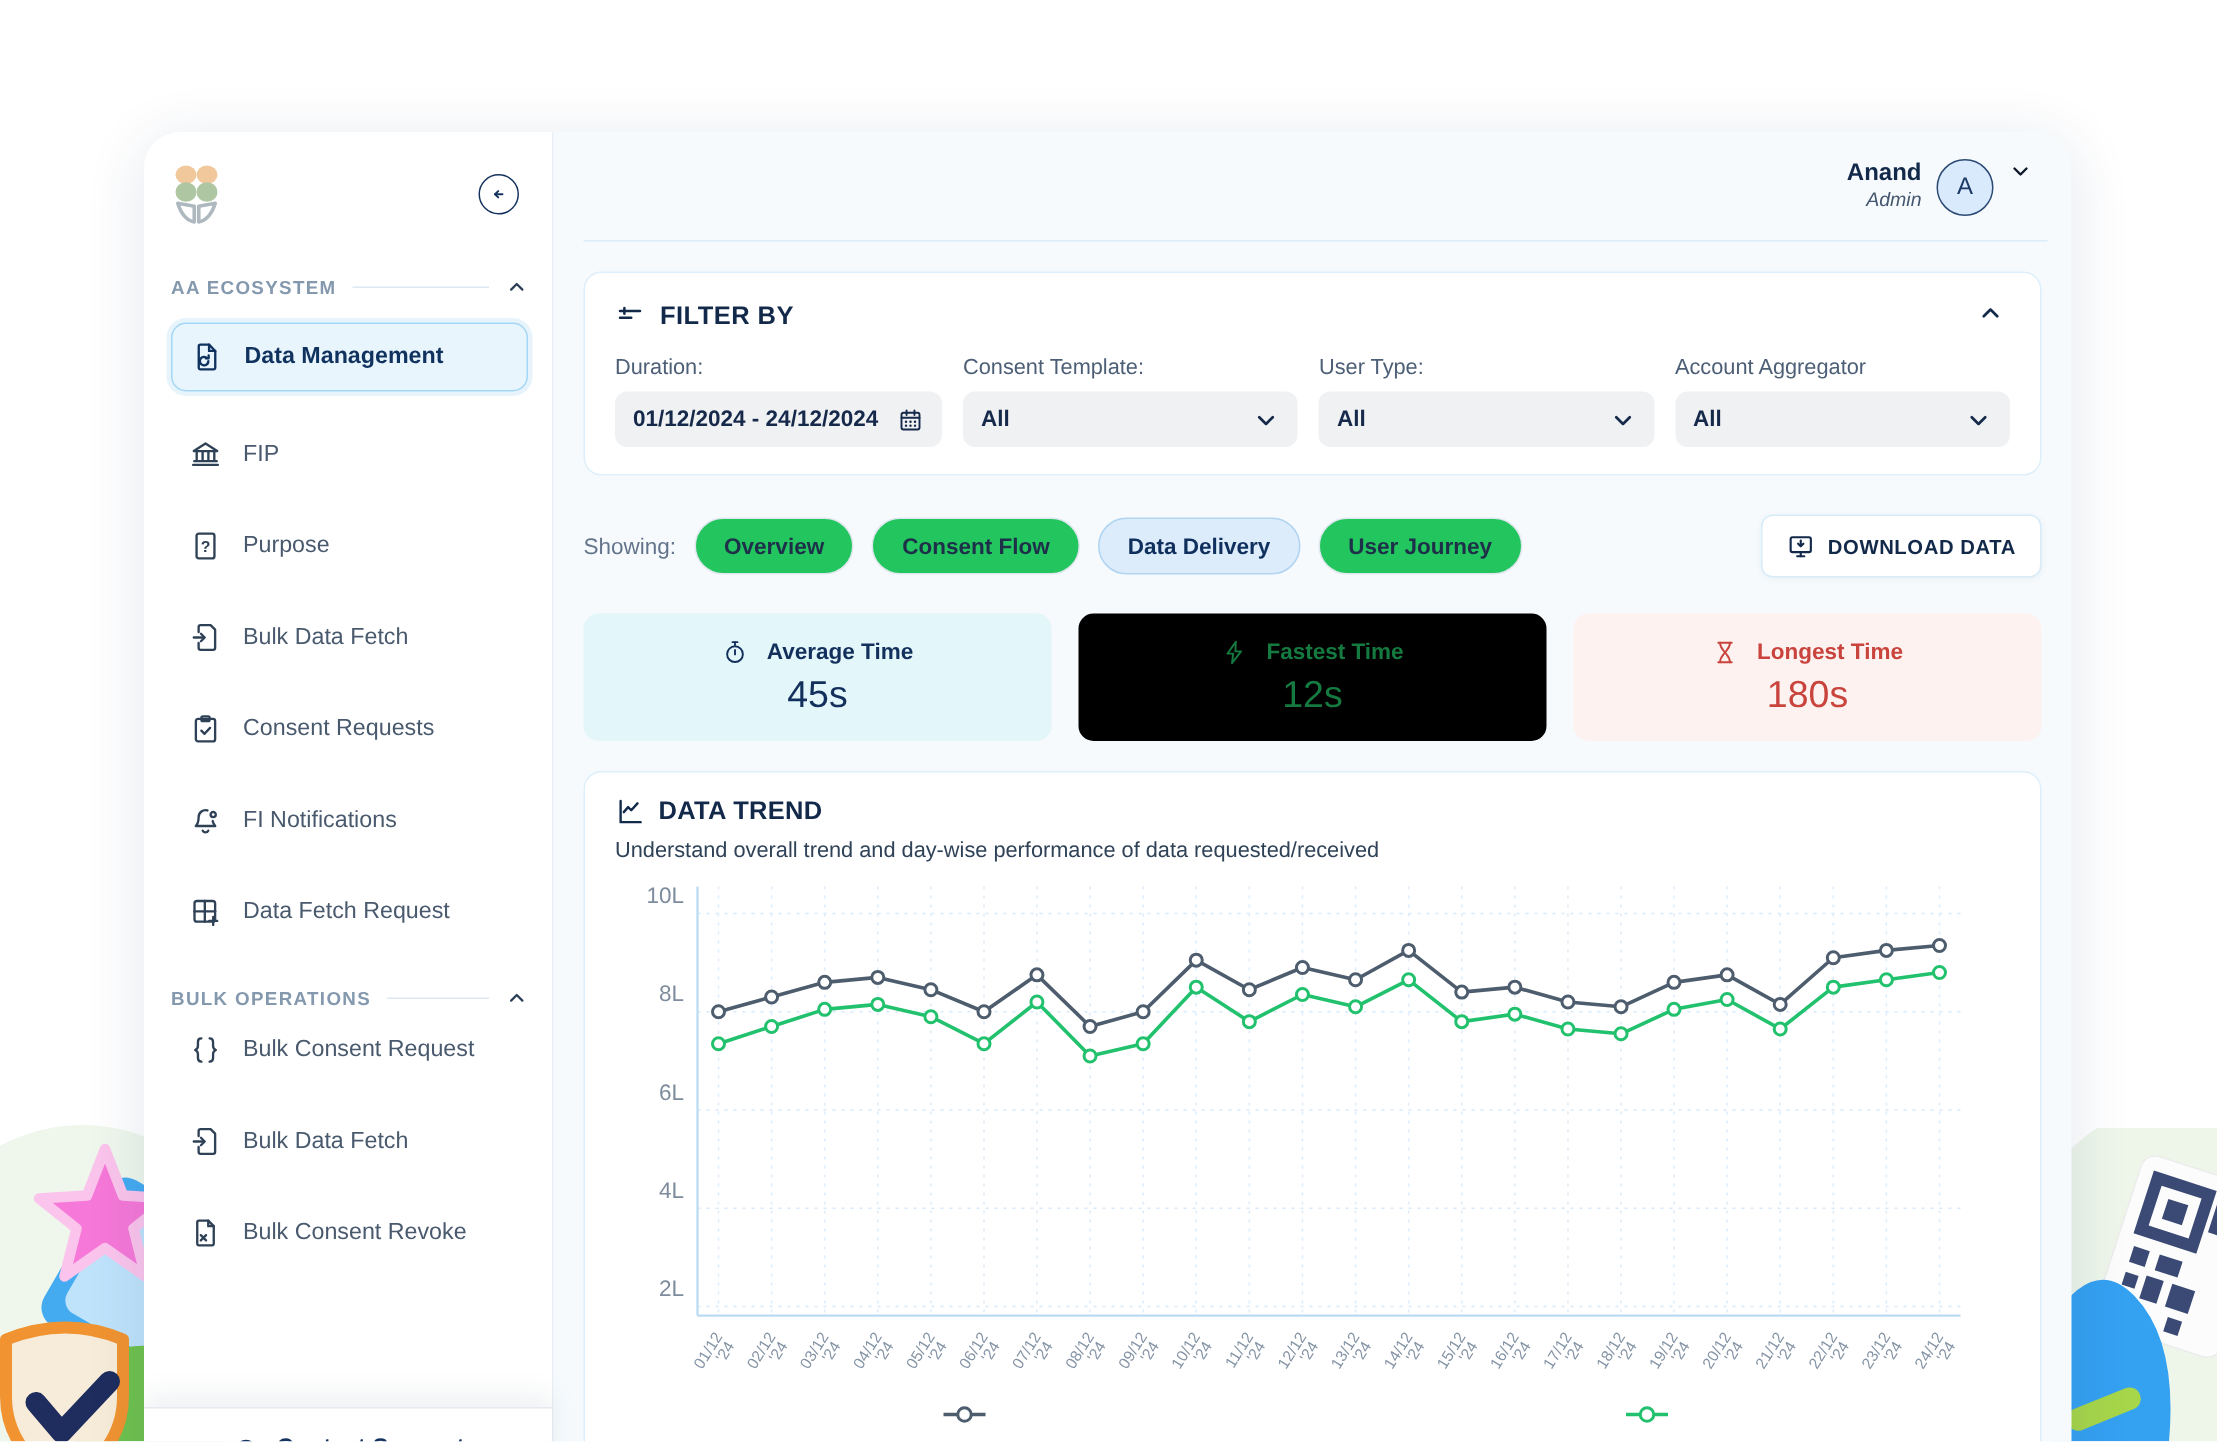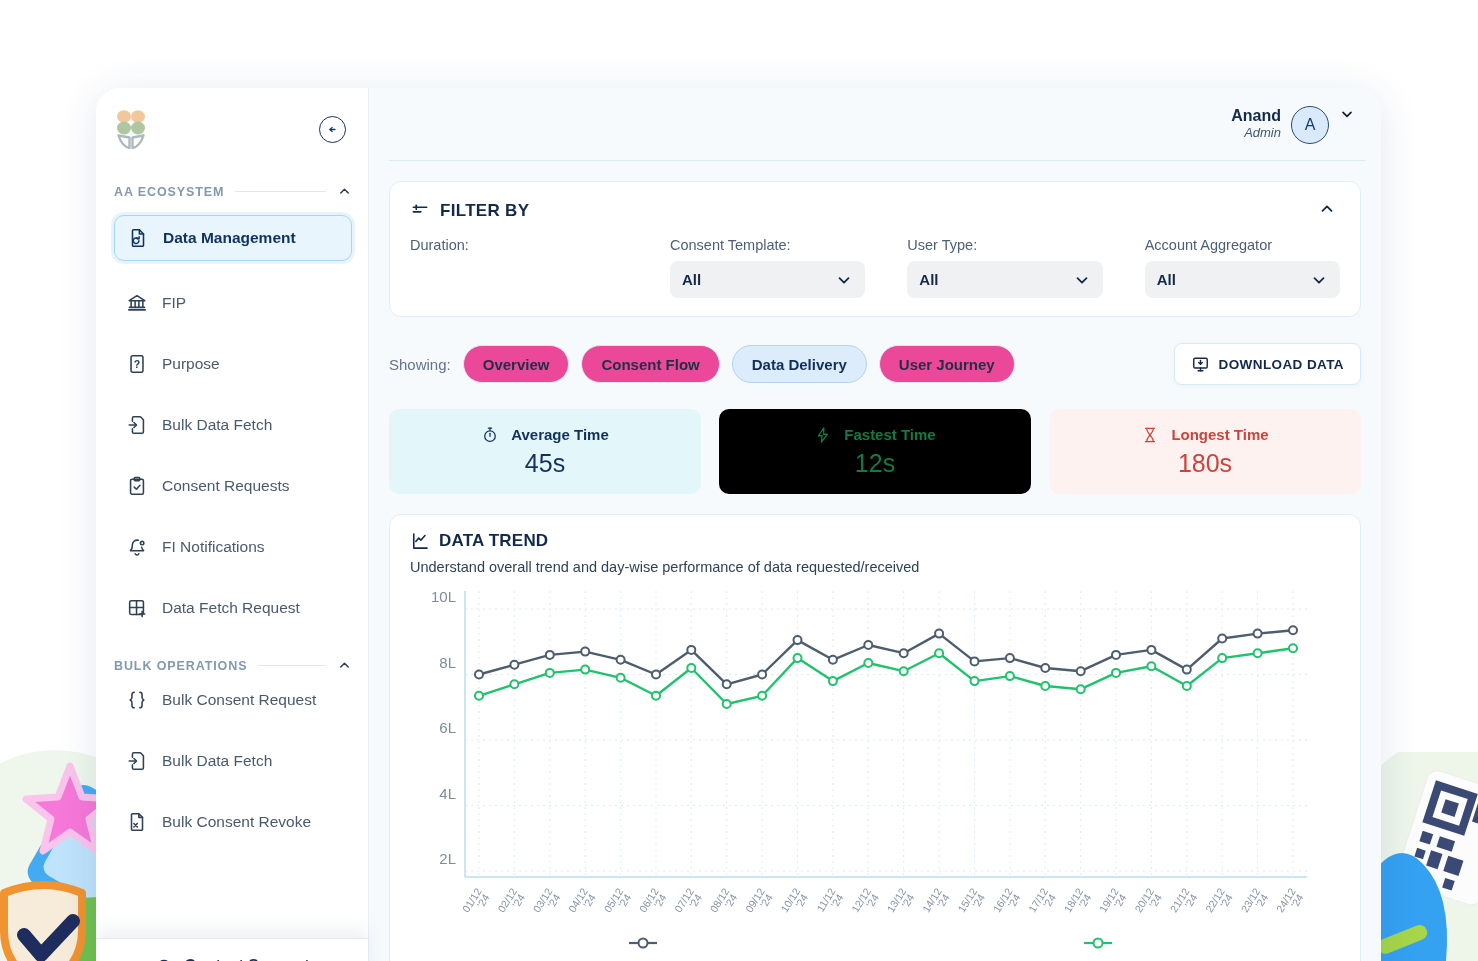--- a/index.html
+++ b/index.html
@@ -48,30 +48,30 @@
   .profile .chev{display:flex;color:#10192b;}
   .profile .chev svg{width:16px;height:16px;}
 
   .page{padding:20px;flex:1;}
   .filter-card{background:#fff;border:1px solid #ddeffb;border-radius:12px;padding:14px 20px 18px;}
   .filter-head{display:flex;align-items:center;gap:10px;margin-bottom:12px;}
   .filter-head svg{width:20px;height:20px;color:#13294a;}
   .filter-head h2{margin:0;font-size:17px;letter-spacing:.3px;color:#13294a;}
   .chev-btn{margin-left:auto;background:none;border:none;color:#10192b;cursor:pointer;padding:4px;}
   .chev-btn svg{width:18px;height:18px;}
-  .filter-grid{display:grid;grid-template-columns:218px 1fr 1fr 1fr;gap:42px;}
+  .filter-grid{display:grid;grid-template-columns:218px 1fr 1fr 1fr;gap:14px;}
   .f-label{font-size:14.5px;color:#4d5f76;margin-bottom:8px;}
   .f-control{height:37px;background:#eff1f3;border-radius:8px;display:flex;align-items:center;padding:0 12px;cursor:pointer;}
   .f-value{font-weight:700;font-size:15px;color:#16294a;flex:1;white-space:nowrap;}
   .f-control svg{width:18px;height:18px;color:#16294a;flex:none;}
 
   .showing-row{display:flex;align-items:center;gap:12px;margin:26px 0 24px;}
   .showing-label{color:#64748b;font-size:15px;}
   .tabs{display:flex;gap:12px;}
-  .pill{height:38px;border-radius:19px;padding:0 19px;border:1px solid #dfe7ee;background:#ec4899;font-size:15px;font-weight:600;
+  .pill{height:38px;border-radius:19px;padding:0 19px;border:1px solid #dfe7ee;background:#22c55e;font-size:15px;font-weight:600;
         color:#1e2f49;cursor:pointer;font-family:inherit;}
   .pill.active{background:#dcecfb;border-color:#b0d4f1;color:#0f2f5c;}
   .download-btn{margin-left:auto;height:42px;border-radius:8px;border:1px solid #d7ebf8;background:#fff;display:flex;
                 align-items:center;gap:9px;padding:0 16px;font-weight:800;font-size:13.5px;letter-spacing:.4px;color:#13294a;
                 cursor:pointer;font-family:inherit;box-shadow:0 1px 4px rgba(40,80,120,.06);}
   .download-btn svg{width:19px;height:19px;}
 
   .stats-row{display:grid;grid-template-columns:1fr 1fr 1fr;gap:18px;margin-bottom:20px;}
   .stat-card{border-radius:10px;height:85px;display:flex;flex-direction:column;align-items:center;justify-content:center;gap:5px;}
   .stat-top{display:flex;align-items:center;gap:12px;font-weight:700;font-size:15px;}
@@ -284,20 +284,29 @@
             <h2>FILTER BY</h2>
             <button class="chev-btn">
               <svg viewBox="0 0 24 24" fill="none" stroke="currentColor" stroke-width="2.4" stroke-linecap="round" stroke-linejoin="round">
                   <path d="M6 14.5l6-6 6 6"></path>
                 </svg>
             </button>
           </div>
           <div class="filter-grid" id="filterGrid">
               <div>
                 <div class="f-label">Duration:</div>
+                <div class="f-control">
+                  <span class="f-value">01/12/2024 - 24/12/2024</span>
+                  <svg viewBox="0 0 24 24" fill="none" stroke="currentColor" stroke-width="1.7" stroke-linecap="round" stroke-linejoin="round">
+                    <rect x="4" y="5.5" width="16" height="15" rx="1.8"></rect>
+                    <path d="M4 10h16"></path>
+                    <path d="M8.5 3.5v4M15.5 3.5v4"></path>
+                    <path d="M8 13.5h.01M12 13.5h.01M16 13.5h.01M8 17h.01M12 17h.01M16 17h.01" stroke-width="2.2"></path>
+                  </svg>
+                </div>
               </div>
               <div>
                 <div class="f-label">Consent Template:</div>
                 <div class="f-control">
                   <span class="f-value">All</span>
                   <svg viewBox="0 0 24 24" fill="none" stroke="currentColor" stroke-width="1.7" stroke-linecap="round" stroke-linejoin="round">
                     <path d="M6 9.5l6 6 6-6" stroke-width="2.4"></path>
                   </svg>
                 </div>
               </div>

